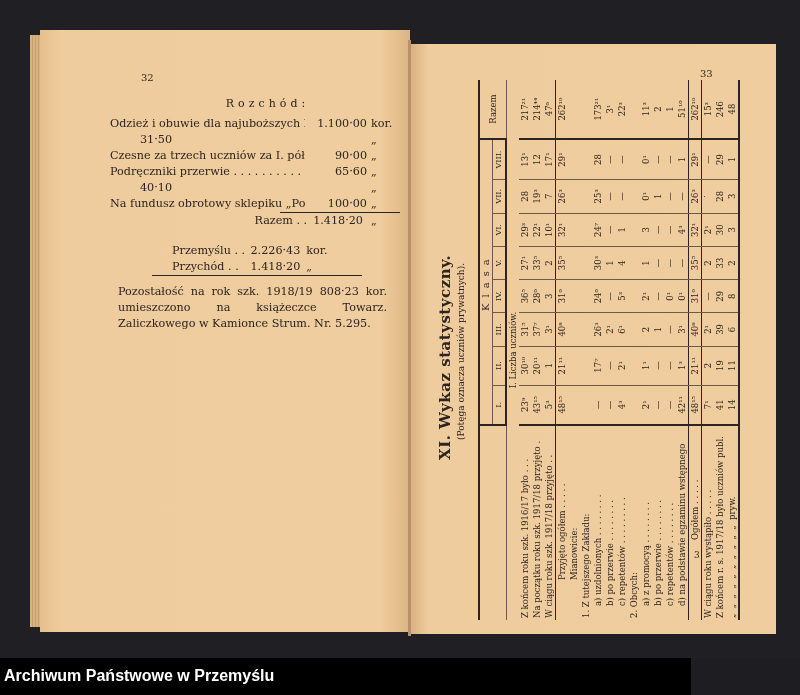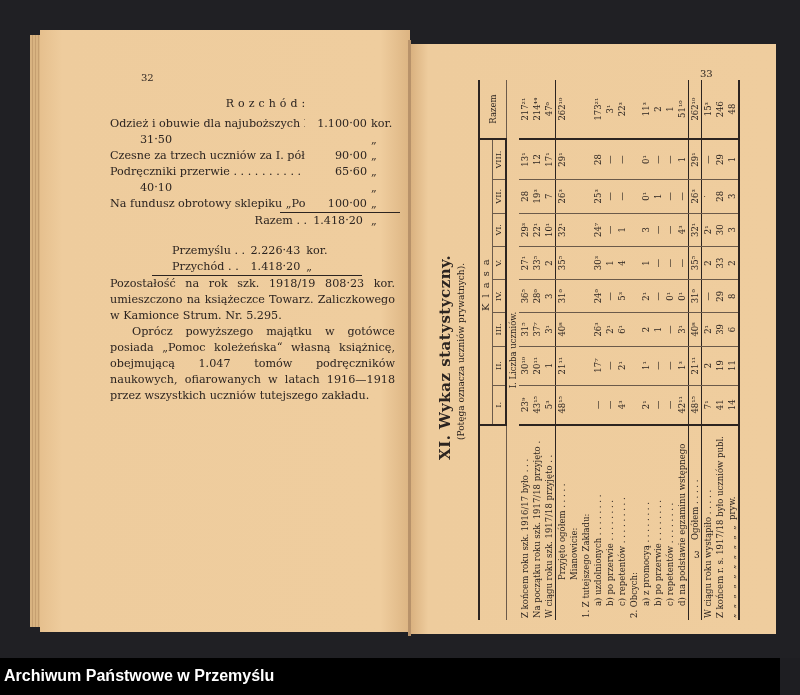--- a/index.html
+++ b/index.html
@@ -24,41 +24,41 @@
   .row .unit { width:24px; text-align:left; padding-left:4px; }
   .rule { border-top:1.5px solid #2c2420; margin-left:170px; width:120px; }
   .sum { display:flex; justify-content:flex-end; white-space:nowrap; }
   .sum .lbl { margin-right:6px; }
   .totals { margin:14px 0 0 62px; width:160px; }
   .totals .r { display:flex; white-space:nowrap; }
   .totals .r .l { width:90px; }
   .totals .r .a { width:60px; text-align:right; }
   .totals .r .u { width:30px; padding-left:6px; }
   .totals .rule2 { border-top:1.5px solid #2c2420; width:210px; margin-left:-20px; }
-  .para { text-align:justify; margin:0; }
+  .para { text-align:justify; margin:8px; }
   .para.indent { text-indent:22px; }
 
   
   .rot-wrap { position:absolute; left:436px; top:620px; width:545px; height:280px; transform-origin:0 0; transform:rotate(-90deg); }
   .rt-title { position:absolute; left:160px; top:0; font-weight:bold; font-size:15px; letter-spacing:0.5px; }
   .rt-sub { position:absolute; left:180px; top:20px; font-size:9px; }
   .tbl { position:absolute; left:0; top:42px; width:540px; border-collapse:collapse; font-size:8.5px; }
   .tbl td, .tbl th { border-left:1px solid #6b5a4a; padding:1px 2px; text-align:center; vertical-align:middle; font-weight:normal; line-height:10px; }
   .tbl th { border-bottom:1px solid #6b5a4a; }
   .tbl th.lblh { border-left:none; width:190px; }
   .tbl .thick-l { border-left:2px solid #2c2420; }
   .tbl .head-klasa { letter-spacing:6px; font-size:10px; }
   .tbl tr.top th { border-top:2px solid #2c2420; }
   .tbl tr.hdr2 th { border-bottom:2px solid #2c2420; font-size:8px; }
   .tbl td.lab { border-left:none; text-align:left; white-space:pre; font-size:8.5px; }
   .tbl tr.sep td { border-top:1.5px solid #2c2420; }
   .tbl tr.bot td { border-bottom:2px solid #2c2420; }
   .pnum-foot { position:absolute; left:694px; top:550px; font-size:9px; }
 
-  .footer { position:absolute; left:0; top:658px; width:780px; height:37px; background:#000; }
+  .footer { position:absolute; left:0; top:658px; width:691px; height:37px; background:#000; }
   .footer span { position:absolute; left:4px; top:9px; color:#fff; font-family:"Liberation Sans", sans-serif; font-weight:bold; font-size:16px; }
 </style>
 </head>
 <body>
 
 <div class="scan"></div>
 <div class="page-edges"></div>
 <div class="page page-left"></div>
 <div class="page page-right"></div>
 <div class="spine"></div>
@@ -111,21 +111,20 @@
     </div>
     <div class="r">
       <span class="l">Przychód . .</span>
       <span class="a">1.418·20</span>
       <span class="u">„</span>
     </div>
     <div class="rule2"></div>
   </div>
 
   <p class="para">Pozostałość na rok szk. 1918/19  808·23 kor. umieszczono na książeczce Towarz. Zaliczkowego w Kamionce Strum. Nr. 5.295.</p>
-  <p class="para indent">Oprócz powyższego majątku w gotówce posiada „Pomoc koleżeńska“ własną książnicę, obejmującą 1.047 tomów podręczników naukowych, ofiarowanych w latach 1916—1918 przez wszystkich uczniów tutejszego zakładu.</p>
 </div>
 
 <div class="pnum pnum-right">33</div>
 <div class="pnum-foot">3</div>
 
 <div class="rot-wrap">
   <div class="rt-title">XI. Wykaz statystyczny.</div>
   <div class="rt-sub">(Potęga oznacza uczniów prywatnych).</div>
 
   <table class="tbl">

